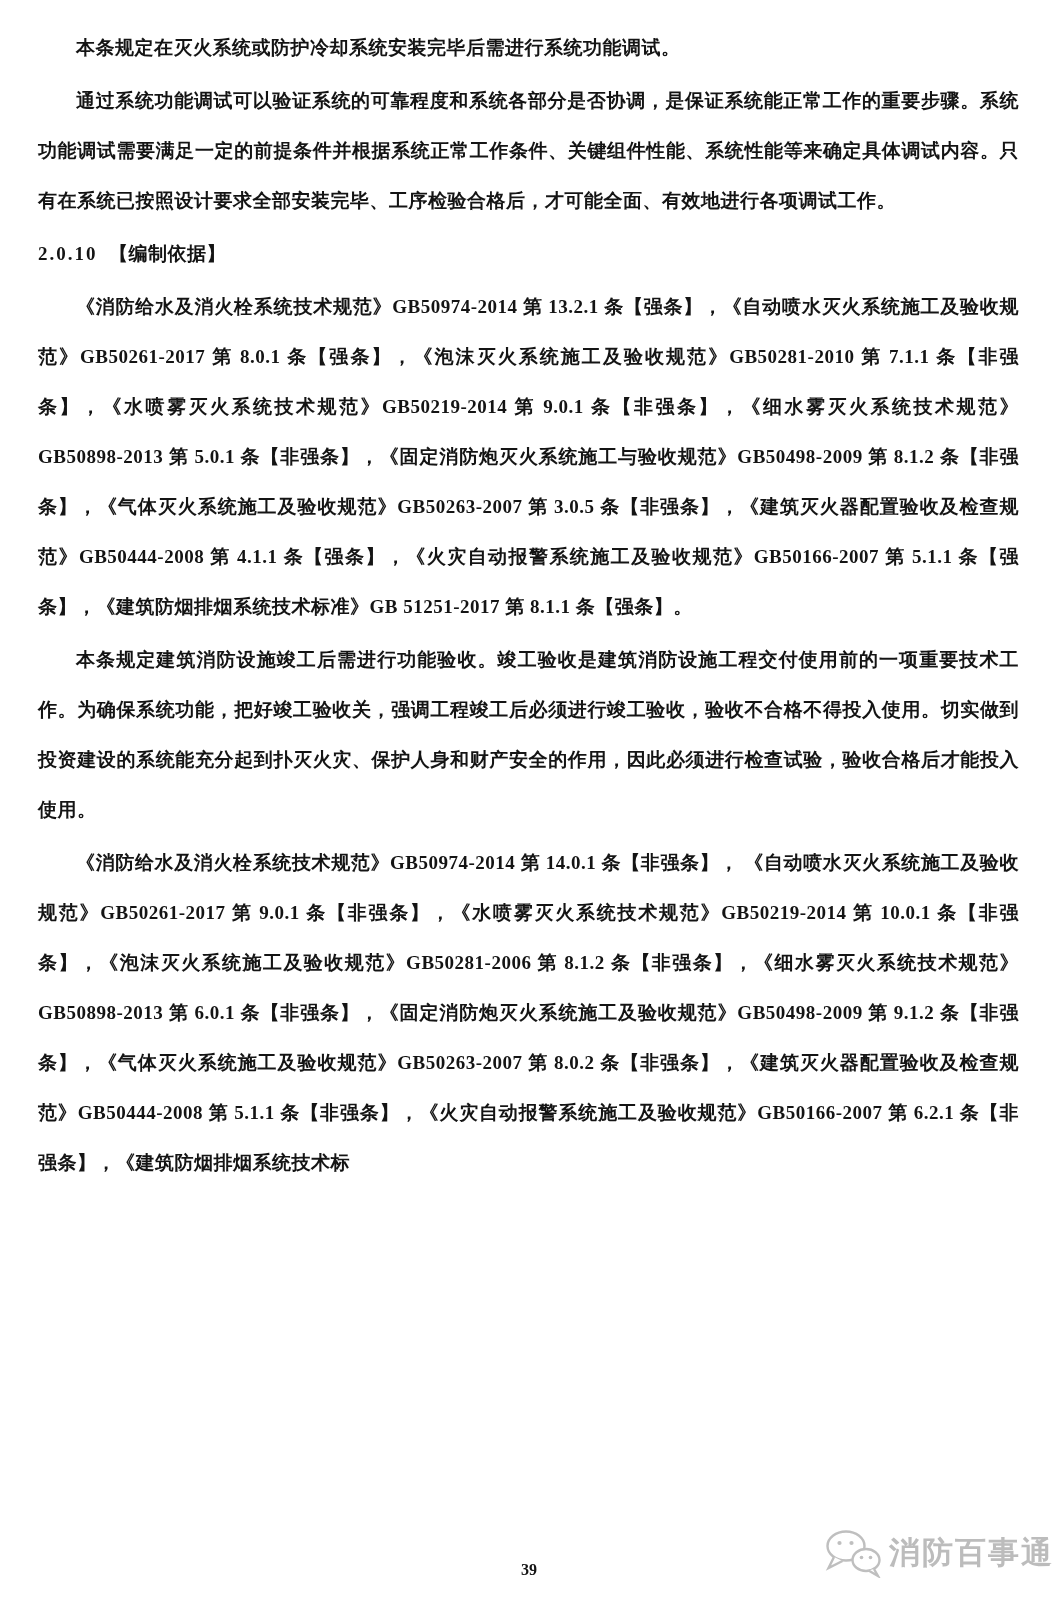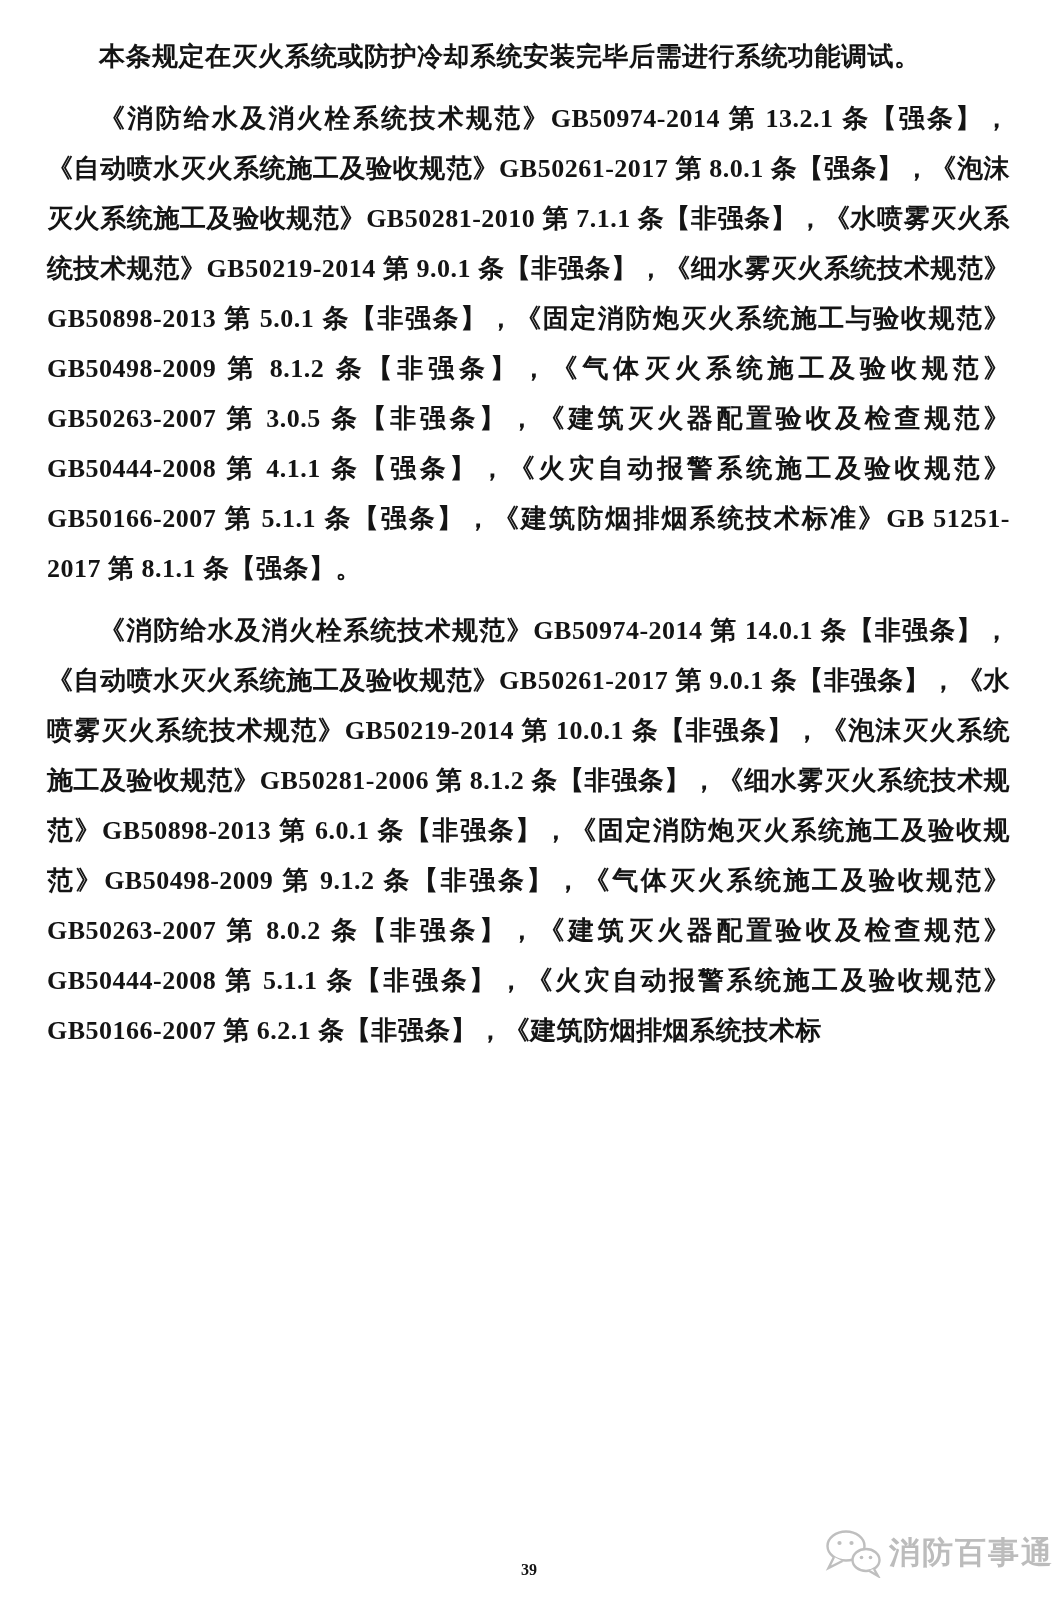--- a/index.html
+++ b/index.html
@@ -12,22 +12,22 @@
     height: 1600px;
     position: relative;
     overflow: hidden;
     font-family: "Liberation Serif", "DejaVu Serif", serif;
     color: #141414;
   }
   .page {
     padding: 20px 36px 0 35px;
   }
   .para {
-    margin: 12px;
-    font-size: 26px;
+    margin: 3px;
+    font-size: 19px;
     line-height: 50px;
     font-weight: 700;
     text-align: justify;
     letter-spacing: 0.5px;
   }
   .indent {
     text-indent: 2em;
   }
   .heading {
     text-align: left;
@@ -69,25 +69,28 @@
     display: block;
   }
 </style>
 </head>
 <body>
 
 <div class="page">
 
   <p class="para indent">本条规定在灭火系统或防护冷却系统安装完毕后需进行系统功能调试。</p>
 
+  <p class="para indent">通过系统功能调试可以验证系统的可靠程度和系统各部分是否协调，是保证系统能正常工作的重要步骤。系统功能调试需要满足一定的前提条件并根据系统正常工作条件、关键组件性能、系统性能等来确定具体调试内容。只有在系统已按照设计要求全部安装完毕、工序检验合格后，才可能全面、有效地进行各项调试工作。</p>
 
+  <p class="para heading"><span class="sec-num">2.0.10</span><span class="sec-title">【编制依据】</span></p>
 
   <p class="para indent">《消防给水及消火栓系统技术规范》GB50974-2014 第 13.2.1 条【强条】，《自动喷水灭火系统施工及验收规范》GB50261-2017 第 8.0.1 条【强条】，《泡沫灭火系统施工及验收规范》GB50281-2010 第 7.1.1 条【非强条】，《水喷雾灭火系统技术规范》GB50219-2014 第 9.0.1 条【非强条】，《细水雾灭火系统技术规范》GB50898-2013 第 5.0.1 条【非强条】，《固定消防炮灭火系统施工与验收规范》GB50498-2009 第 8.1.2 条【非强条】，《气体灭火系统施工及验收规范》GB50263-2007 第 3.0.5 条【非强条】，《建筑灭火器配置验收及检查规范》GB50444-2008 第 4.1.1 条【强条】，《火灾自动报警系统施工及验收规范》GB50166-2007 第 5.1.1 条【强条】，《建筑防烟排烟系统技术标准》GB 51251-2017 第 8.1.1 条【强条】。</p>
 
 
+  <p class="para indent">本条规定建筑消防设施竣工后需进行功能验收。竣工验收是建筑消防设施工程交付使用前的一项重要技术工作。为确保系统功能，把好竣工验收关，强调工程竣工后必须进行竣工验收，验收不合格不得投入使用。切实做到投资建设的系统能充分起到扑灭火灾、保护人身和财产安全的作用，因此必须进行检查试验，验收合格后才能投入使用。</p>
 
 
   <p class="para indent">《消防给水及消火栓系统技术规范》GB50974-2014 第 14.0.1 条【非强条】， 《自动喷水灭火系统施工及验收规范》GB50261-2017 第 9.0.1 条【非强条】，《水喷雾灭火系统技术规范》GB50219-2014 第 10.0.1 条【非强条】，《泡沫灭火系统施工及验收规范》GB50281-2006 第 8.1.2 条【非强条】，《细水雾灭火系统技术规范》GB50898-2013 第 6.0.1 条【非强条】，《固定消防炮灭火系统施工及验收规范》GB50498-2009 第 9.1.2 条【非强条】，《气体灭火系统施工及验收规范》GB50263-2007 第 8.0.2 条【非强条】，《建筑灭火器配置验收及检查规范》GB50444-2008 第 5.1.1 条【非强条】，《火灾自动报警系统施工及验收规范》GB50166-2007 第 6.2.1 条【非强条】，《建筑防烟排烟系统技术标</p>
 
 </div>
 
 <div class="watermark">
   <span>
     <svg width="60" height="50" viewBox="0 0 60 50" xmlns="http://www.w3.org/2000/svg">
       <g fill="#ffffff" stroke="#bcbcbc" stroke-width="2.4">

